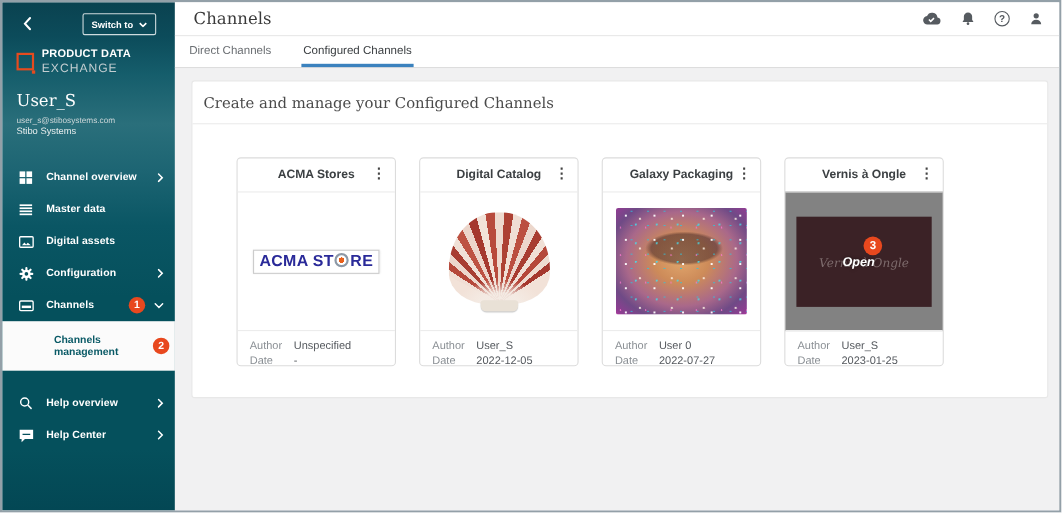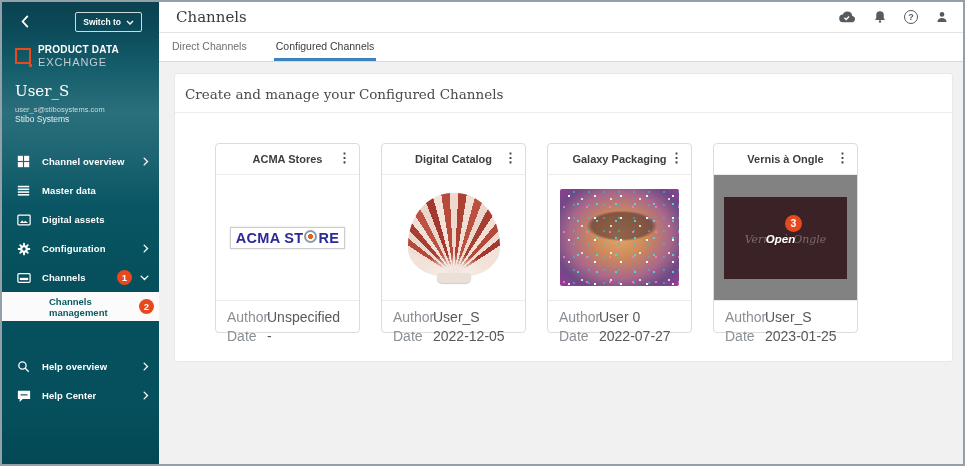--- a/index.html
+++ b/index.html
@@ -27,21 +27,21 @@
   .user-email { font-size:7.5px; color:#ccd7d9; margin-top:5px; }
   .user-org { font-size:8.5px; color:#e8eeee; margin-top:0; }
 
   .menu { position:absolute; left:0; top:145px; width:100%; }
   .mi { height:29px; display:flex; align-items:center; padding:0 10px 0 13px; cursor:pointer; }
   .mi-ic { width:17px; display:flex; justify-content:center; }
   .mi-label { flex:1; font-size:9.5px; font-weight:700; margin-left:10px; letter-spacing:.1px; }
   .badge { width:15px; height:15px; border-radius:50%; background:#e8481e; color:#fff;
     font-size:9.5px; font-weight:700; display:flex; align-items:center; justify-content:center; }
   .mi .badge { margin-right:8px; }
-  .submenu { height:29px; background:#fbfbfb; display:flex; align-items:center;
+  .submenu { height:45px; background:#fbfbfb; display:flex; align-items:center;
     padding:0 5px 0 47px; cursor:pointer;gap:19px; }
   .submenu-label { flex:1; font-size:9.5px; font-weight:700; color:#0a5a66; }
   .menu2 { position:absolute; left:0; top:350px; width:100%; }
 
   
   .main { position:absolute; left:157px; top:0; width:804px; height:462px; }
   .topbar { height:31px; background:#fff; border-bottom:1px solid #e4e4e4;
     display:flex; align-items:center; padding:0 14px 0 17px; }
   .page-title { font-family:"DejaVu Serif", serif; font-size:15px; color:#3a3a3a; flex:1; }
   .top-icons { display:flex; align-items:center; gap:17px; }
@@ -66,21 +66,21 @@
   .cards { position:absolute; left:8px; top:69px; display:flex; gap:21px;margin-left:32px; }
   .card { width:145px; height:190px; background:#fff; border:1px solid #dcdcdc; border-radius:4px;
     display:flex; flex-direction:column; cursor:pointer; }
   .card-head { position:relative; height:30px; flex:none; }
   .card-title { position:absolute; left:0; right:0; top:0; height:30px; display:flex;
     align-items:center; justify-content:center; font-size:11px; font-weight:700; color:#3c4043; }
   .kebab { position:absolute; right:2px; top:4px; background:none; border:none; font-size:13px;
     font-weight:700; color:#444; cursor:pointer; padding:2px 6px; }
   .card-img { height:127px; flex:none; border-top:1px solid #ececec; border-bottom:1px solid #ececec;
     display:flex; align-items:center; justify-content:center; position:relative; overflow:hidden; }
-  .card-foot { flex:1; padding:5px 11px; font-size:14px; }
+  .card-foot { flex:1; padding:5px 11px; font-size:10px; }
   .foot-row { display:flex; margin-top:3px; }
   .foot-label { width:40px; color:#8a8f94; }
   .foot-value { color:#55595e; }
 
   
   .acma-box { border:1px solid #ccc; background:#fff; padding:2px 5px; display:flex;
     align-items:flex-start; box-shadow:0 0 2px rgba(0,0,0,.12); }
   .acma-text { color:#2a2a99; font-weight:700; font-size:14.5px; letter-spacing:.3px; white-space:nowrap; }
   .acma-o { width:13px; height:13px; border-radius:50%; border:2px solid #8d99a6; margin:0 1px;
     background:radial-gradient(circle, #e8601a 0 2.4px, #fff 2.6px); display:inline-block; }

